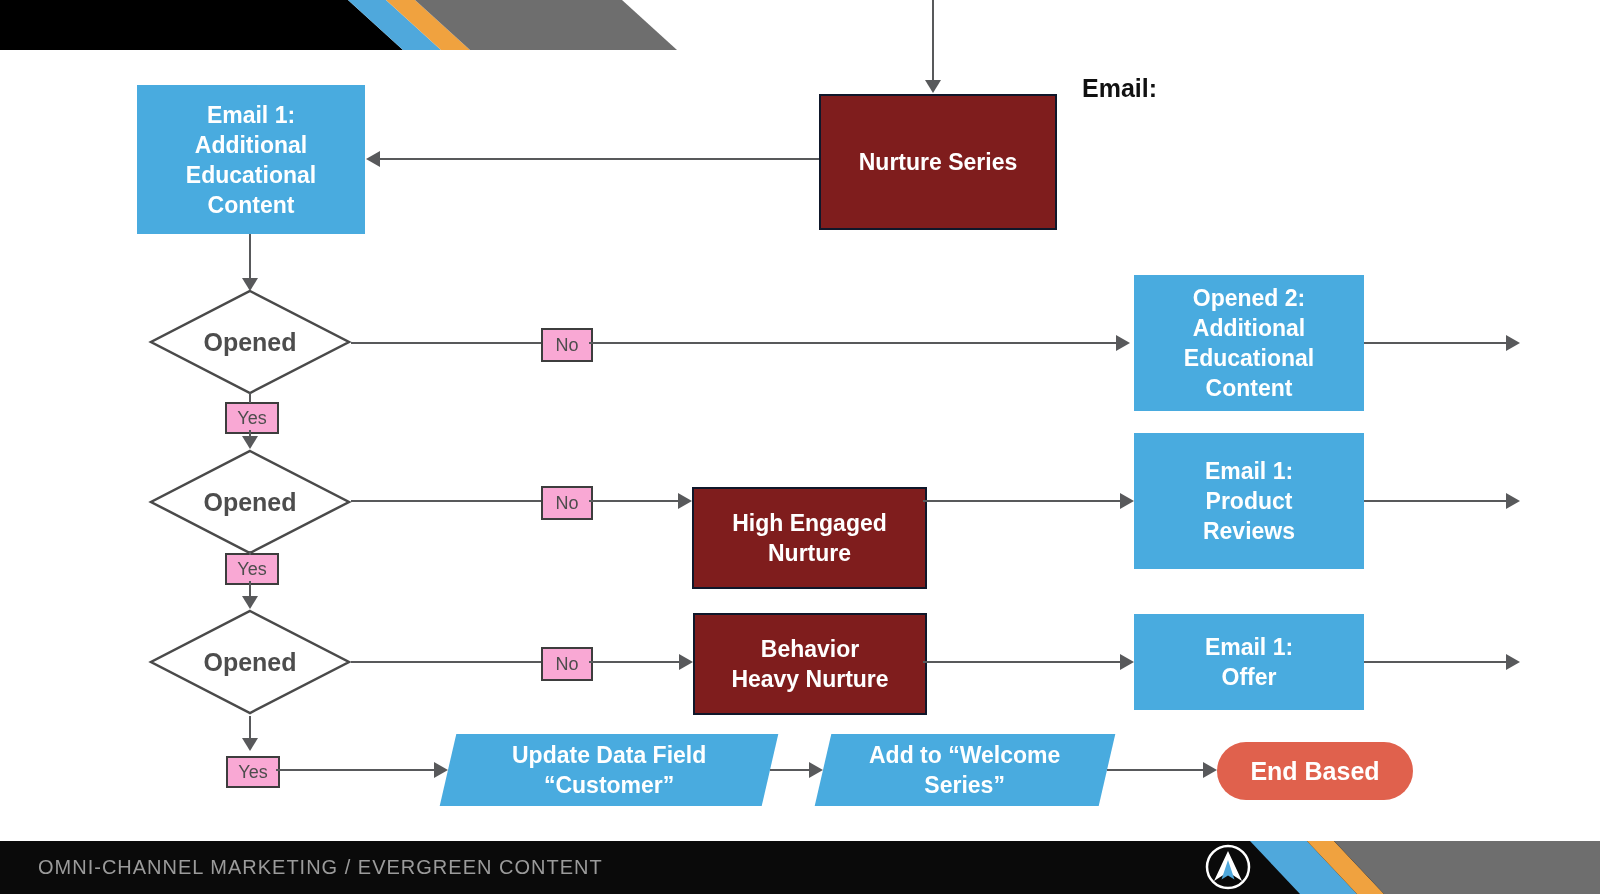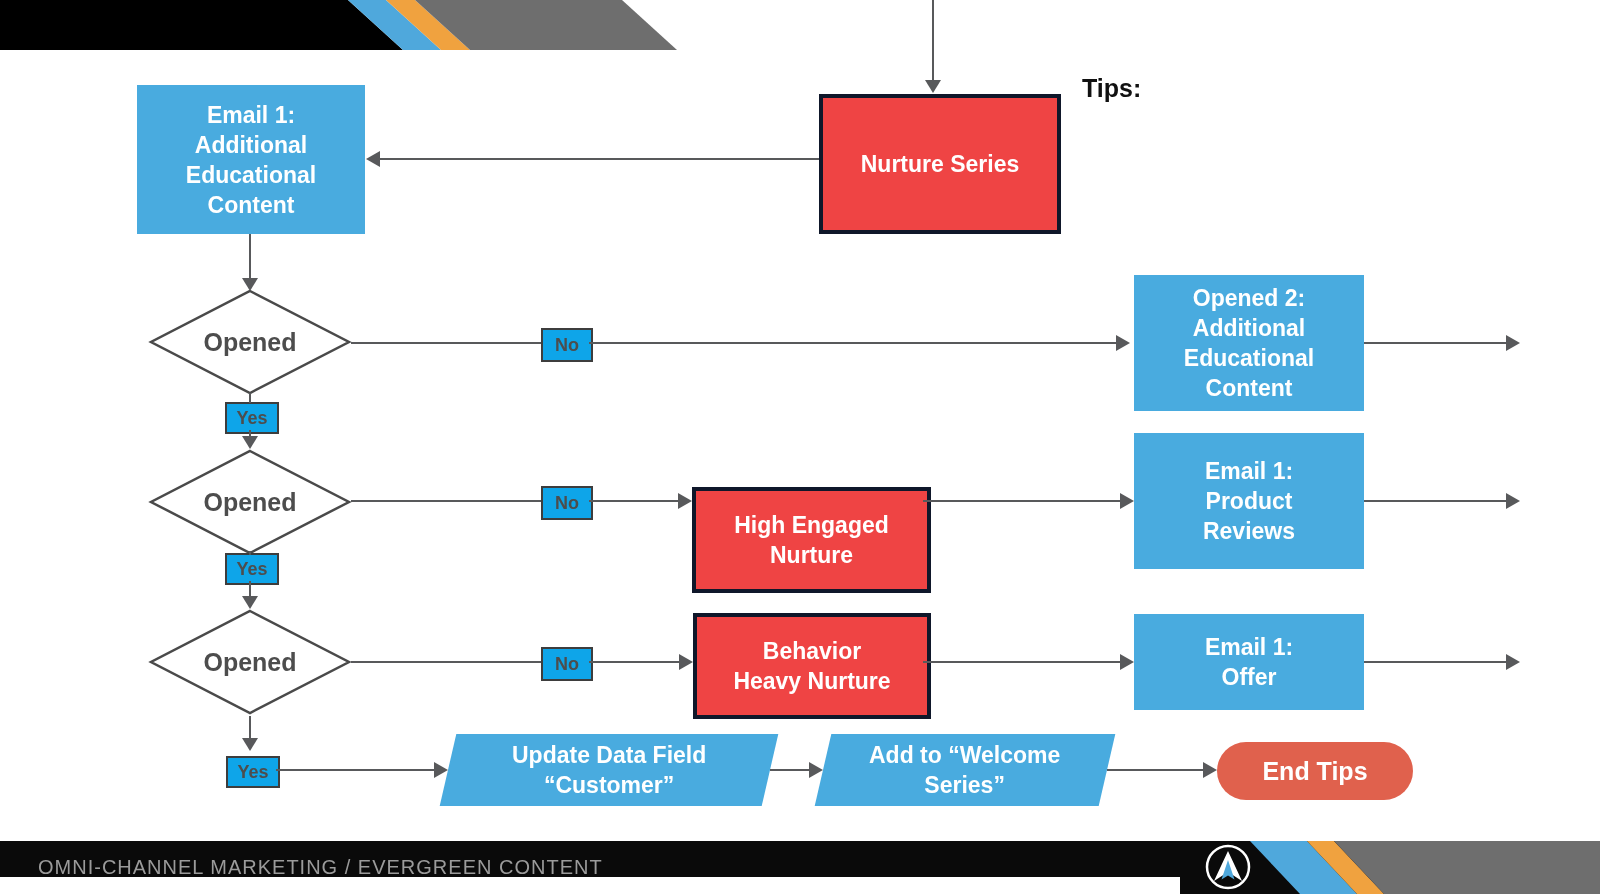--- a/index.html
+++ b/index.html
@@ -1,41 +1,41 @@
 <!DOCTYPE html>
 <html><head>
 <meta charset="utf-8">
 <style>
   html,body{margin:0;padding:0;background:#ffffff;}
   .stage{position:relative;width:1600px;height:894px;background:#ffffff;overflow:hidden;
          font-family:"Liberation Sans", sans-serif;}
   
   .banner-top{position:absolute;left:0;top:0;}
-  .footer-bar{position:absolute;left:0;top:841px;width:1600px;height:36px;background:#0a0a0a;}
+  .footer-bar{position:absolute;left:0;top:841px;width:1600px;height:53px;background:#0a0a0a;}
   .footer-caption{position:absolute;left:38px;top:0;height:53px;line-height:53px;
     font-size:20px;letter-spacing:1px;color:#9b9b9b;}
   .footer-art{position:absolute;right:0;top:0;}
   .footer-logo{position:absolute;left:1202px;top:841px;}
   
   .node{position:absolute;display:flex;align-items:center;justify-content:center;
     color:#ffffff;font-weight:bold;text-align:center;font-size:23px;line-height:30px;}
   .node-label{white-space:pre-line;}
   .blue{background:#49ABDF;}
-  .green{background:#ef4444;border:4px solid #0f172a;}
+  .green{background:#7f1d1d;border:2px solid #0f172a;}
   .para{transform:skewX(-13deg);}
   .para .node-label{transform:skewX(13deg);}
   .endflow{background:#E0614D;border-radius:29px;font-size:25px;}
   
   .diamond{position:absolute;width:204px;height:108px;}
   .diamond svg{position:absolute;left:0;top:0;}
   .diamond .dlabel{position:absolute;left:0;top:0;width:204px;height:108px;display:flex;
     align-items:center;justify-content:center;color:#4d4d4d;font-weight:bold;font-size:25px;}
   
-  .tag{position:absolute;background:#0ea5e9;border:2px solid #3d3d3d;color:#4d4d4d;
-    font-weight:bold;font-size:18px;display:flex;align-items:center;justify-content:center;}
+  .tag{position:absolute;background:#f9a8d4;border:2px solid #3d3d3d;color:#4d4d4d;
+    font-weight:normal;font-size:18px;display:flex;align-items:center;justify-content:center;}
   
   .hline{position:absolute;height:2px;background:#58595B;}
   .vline{position:absolute;width:2px;background:#58595B;}
   .ah{position:absolute;width:0;height:0;}
   .ah-r{border-top:8px solid transparent;border-bottom:8px solid transparent;border-left:14px solid #58595B;}
   .ah-l{border-top:8px solid transparent;border-bottom:8px solid transparent;border-right:14px solid #58595B;}
   .ah-d{border-left:8px solid transparent;border-right:8px solid transparent;border-top:13px solid #58595B;}
   
   .tips-heading{position:absolute;left:1082px;top:74px;font-size:25px;font-weight:bold;color:#111111;}
   .tips-list{position:absolute;left:1086px;top:106px;}
@@ -47,21 +47,21 @@
 
 <div class="stage">
 
   <svg class="banner-top" width="700" height="50">
     <polygon points="0,0 348,0 403,50 0,50" fill="#000000"></polygon>
     <polygon points="348,0 386,0 441,50 403,50" fill="#4FA8DC"></polygon>
     <polygon points="386,0 415,0 470,50 441,50" fill="#F0A23F"></polygon>
     <polygon points="415,0 622,0 677,50 470,50" fill="#6E6E6E"></polygon>
   </svg>
 
-  <div class="tips-heading">Tips:</div>
+  <div class="tips-heading">Email:</div>
 
   <div class="node blue" style="left:137px;top:85px;width:228px;height:149px;">
     <div class="node-label">Email 1:
 Additional
 Educational
 Content</div>
   </div>
 
   <div class="node green" style="left:819px;top:94px;width:234px;height:132px;">
     <div class="node-label">Nurture Series</div>
@@ -99,21 +99,21 @@
     <div class="node-label">Update Data Field
 “Customer”</div>
   </div>
 
   <div class="node blue para" style="left:823px;top:734px;width:284px;height:72px;">
     <div class="node-label">Add to “Welcome
 Series”</div>
   </div>
 
   <div class="node endflow" style="left:1217px;top:742px;width:196px;height:58px;">
-    <div class="node-label">End Tips</div>
+    <div class="node-label">End Based</div>
   </div>
 
   <div class="diamond" style="left:148px;top:288px;">
     <svg width="204" height="108">
       <polygon points="102,3 201,54 102,105 3,54" fill="#ffffff" stroke="#4a4a4a" stroke-width="2.5"></polygon>
     </svg>
     <div class="dlabel">Opened</div>
   </div>
 
   <div class="diamond" style="left:148px;top:448px;">

